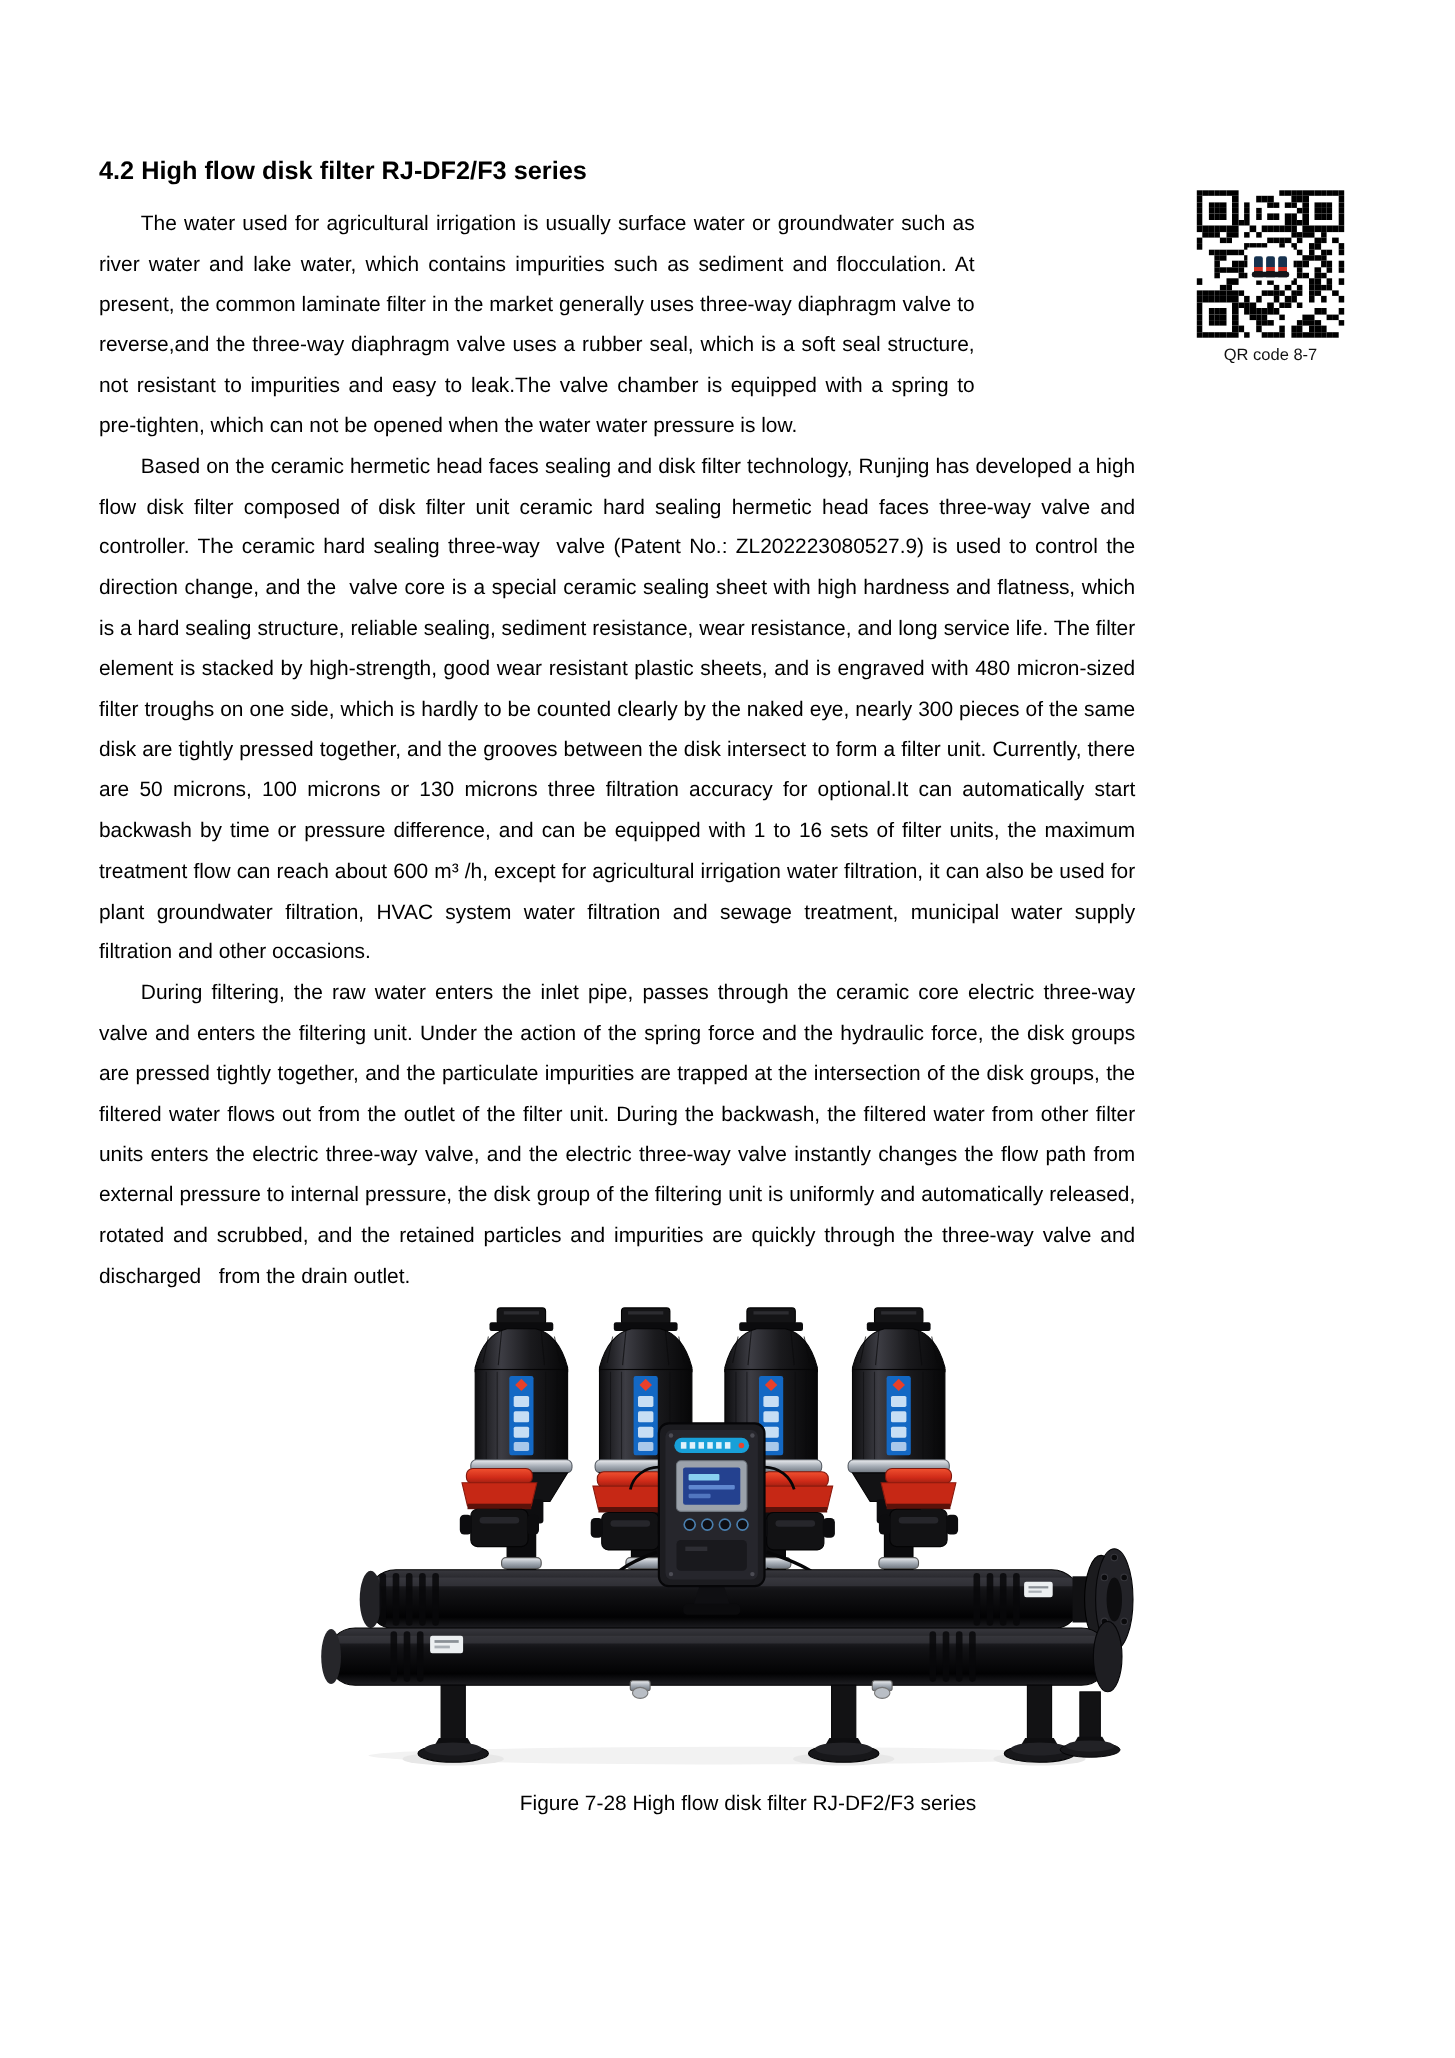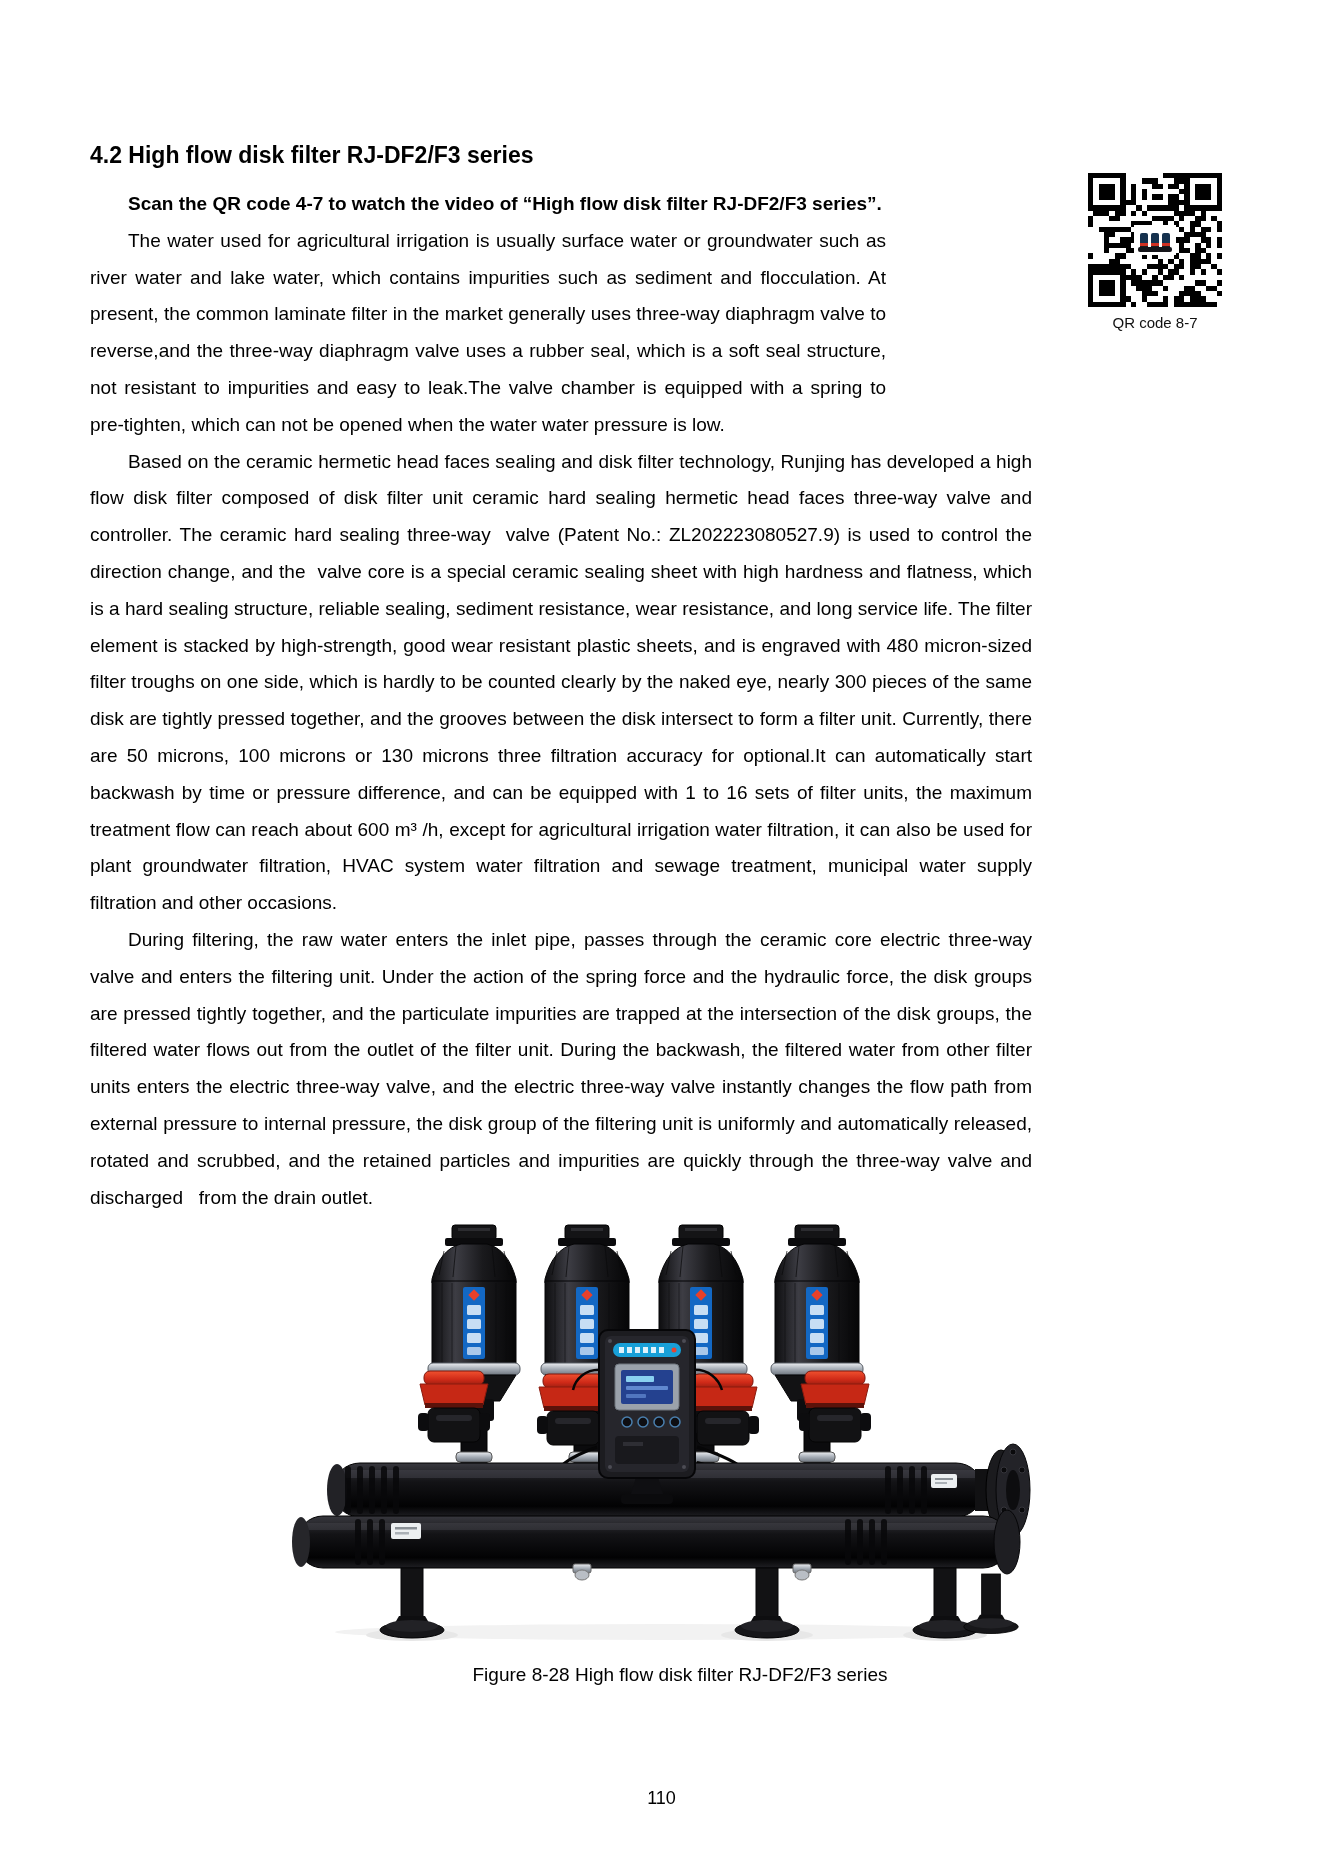--- a/index.html
+++ b/index.html
@@ -51,21 +51,20 @@
 </head>
 <body>
 
 <div class="page">
 
   <div class="content">
     <h1 class="heading">4.2 High flow disk filter RJ-DF2/F3 series</h1>
 
     <div class="qr-spacer"></div>
 
-    <p class="para bold">Scan the QR code 4-7 to watch the video of “High flow disk filter RJ-DF2/F3 series”.</p>
     <p class="para">The water used for agricultural irrigation is usually surface water or groundwater such as river water and lake water, which contains impurities such as sediment and flocculation. At present, the common laminate filter in the market generally uses three-way diaphragm valve to reverse,and the three-way diaphragm valve uses a rubber seal, which is a soft seal structure, not resistant to impurities and easy to leak.The valve chamber is equipped with a spring to pre-tighten, which can not be opened when the water water pressure is low.</p>
     <p class="para">Based on the ceramic hermetic head faces sealing and disk filter technology, Runjing has developed a high flow disk filter composed of disk filter unit ceramic hard sealing hermetic head faces three-way valve and controller. The ceramic hard sealing three-way  valve (Patent No.: ZL202223080527.9) is used to control the direction change, and the  valve core is a special ceramic sealing sheet with high hardness and flatness, which is a hard sealing structure, reliable sealing, sediment resistance, wear resistance, and long service life. The filter element is stacked by high-strength, good wear resistant plastic sheets, and is engraved with 480 micron-sized filter troughs on one side, which is hardly to be counted clearly by the naked eye, nearly 300 pieces of the same disk are tightly pressed together, and the grooves between the disk intersect to form a filter unit. Currently, there are 50 microns, 100 microns or 130 microns three filtration accuracy for optional.It can automatically start backwash by time or pressure difference, and can be equipped with 1 to 16 sets of filter units, the maximum treatment flow can reach about 600 m³ /h, except for agricultural irrigation water filtration, it can also be used for plant groundwater filtration, HVAC system water filtration and sewage treatment, municipal water supply filtration and other occasions.</p>
     <p class="para">During filtering, the raw water enters the inlet pipe, passes through the ceramic core electric three-way valve and enters the filtering unit. Under the action of the spring force and the hydraulic force, the disk groups are pressed tightly together, and the particulate impurities are trapped at the intersection of the disk groups, the filtered water flows out from the outlet of the filter unit. During the backwash, the filtered water from other filter units enters the electric three-way valve, and the electric three-way valve instantly changes the flow path from external pressure to internal pressure, the disk group of the filtering unit is uniformly and automatically released, rotated and scrubbed, and the retained particles and impurities are quickly through the three-way valve and discharged   from the drain outlet.</p>
 
     <div class="figure-wrap">
       <svg width="790" height="420" viewBox="0 0 790 420" xmlns="http://www.w3.org/2000/svg">
         <defs>
           <linearGradient id="gBody" x1="0" y1="0" x2="1" y2="0">
             <stop offset="0" stop-color="#0d0d0f"></stop>
               <stop offset="0.28" stop-color="#3d3d44"></stop>
@@ -273,21 +272,21 @@
             <circle cx="342" cy="200" r="5"></circle>
               <circle cx="358" cy="200" r="5"></circle>
             <circle cx="374" cy="200" r="5"></circle>
               <circle cx="390" cy="200" r="5"></circle>
           </g>
           <rect x="330" y="214" width="64" height="28" rx="4" fill="#19191d"></rect>
           <rect x="338" y="220" width="20" height="4" fill="#2e2e34"></rect>
         </g>
       </svg>
 
-      <p class="figure-caption">Figure 8-28 High flow disk filter RJ-DF2/F3 series</p>
+      <p class="figure-caption">Figure 7-28 High flow disk filter RJ-DF2/F3 series</p>
     </div>
   </div>
 
   <div class="qr-block">
     <div class="qr-code">
         <i style="left:0%;top:0%;width:4%;height:4%"></i>
         <i style="left:4%;top:0%;width:4%;height:4%"></i>
         <i style="left:8%;top:0%;width:4%;height:4%"></i>
         <i style="left:12%;top:0%;width:4%;height:4%"></i>
         <i style="left:16%;top:0%;width:4%;height:4%"></i>
@@ -620,14 +619,13 @@
       <div class="qr-emblem">
         <span class="mini-can"></span>
           <span class="mini-can"></span>
           <span class="mini-can"></span>
         <span class="mini-bar"></span>
       </div>
     </div>
     <div class="qr-caption">QR code 8-7</div>
   </div>
 
-  <div class="page-number">110</div>
 </div>
 
 </body></html>

